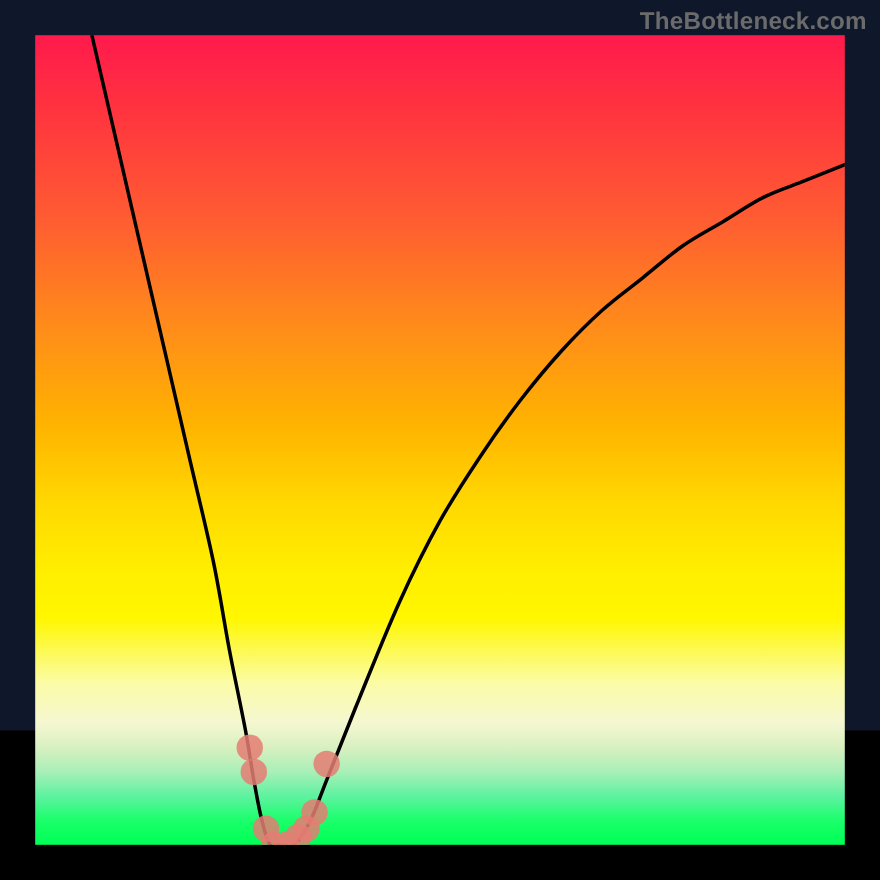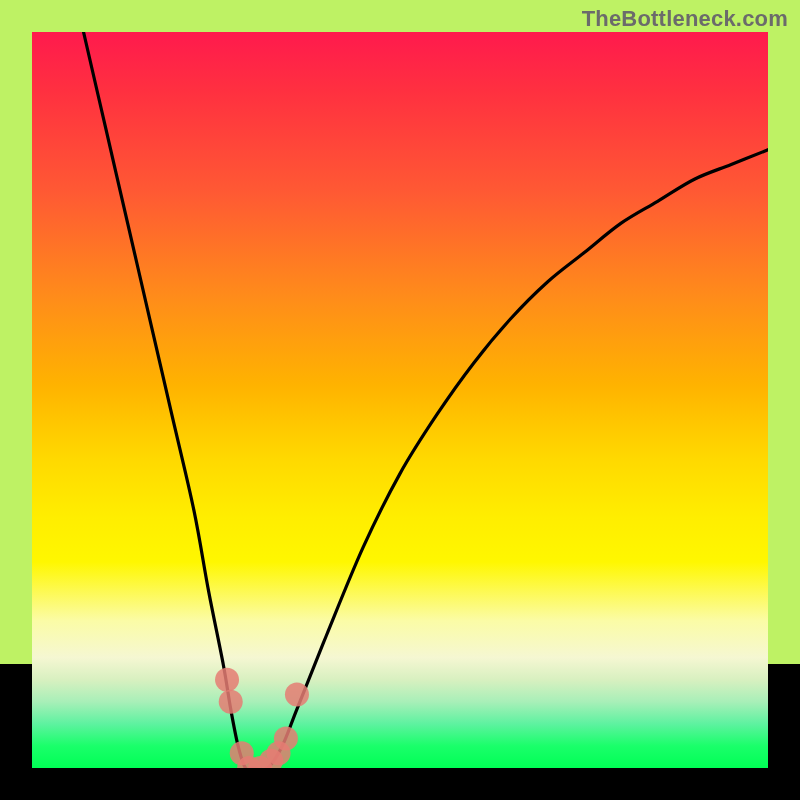--- a/index.html
+++ b/index.html
@@ -9,21 +9,21 @@
     height: 800px;
     background: #000;
     overflow: hidden;
   }
   .frame {
     position: absolute;
     top: 0;
     left: 0;
     width: 800px;
     height: 664px;
-    background: #bef264;
+    background: #0f172a;
   }
   .plot-area {
     position: absolute;
     top: 32px;
     left: 32px;
     width: 736px;
     height: 736px;
     background: linear-gradient(to bottom,
       #ff1a4d 0%,
       #ff3040 8%,

